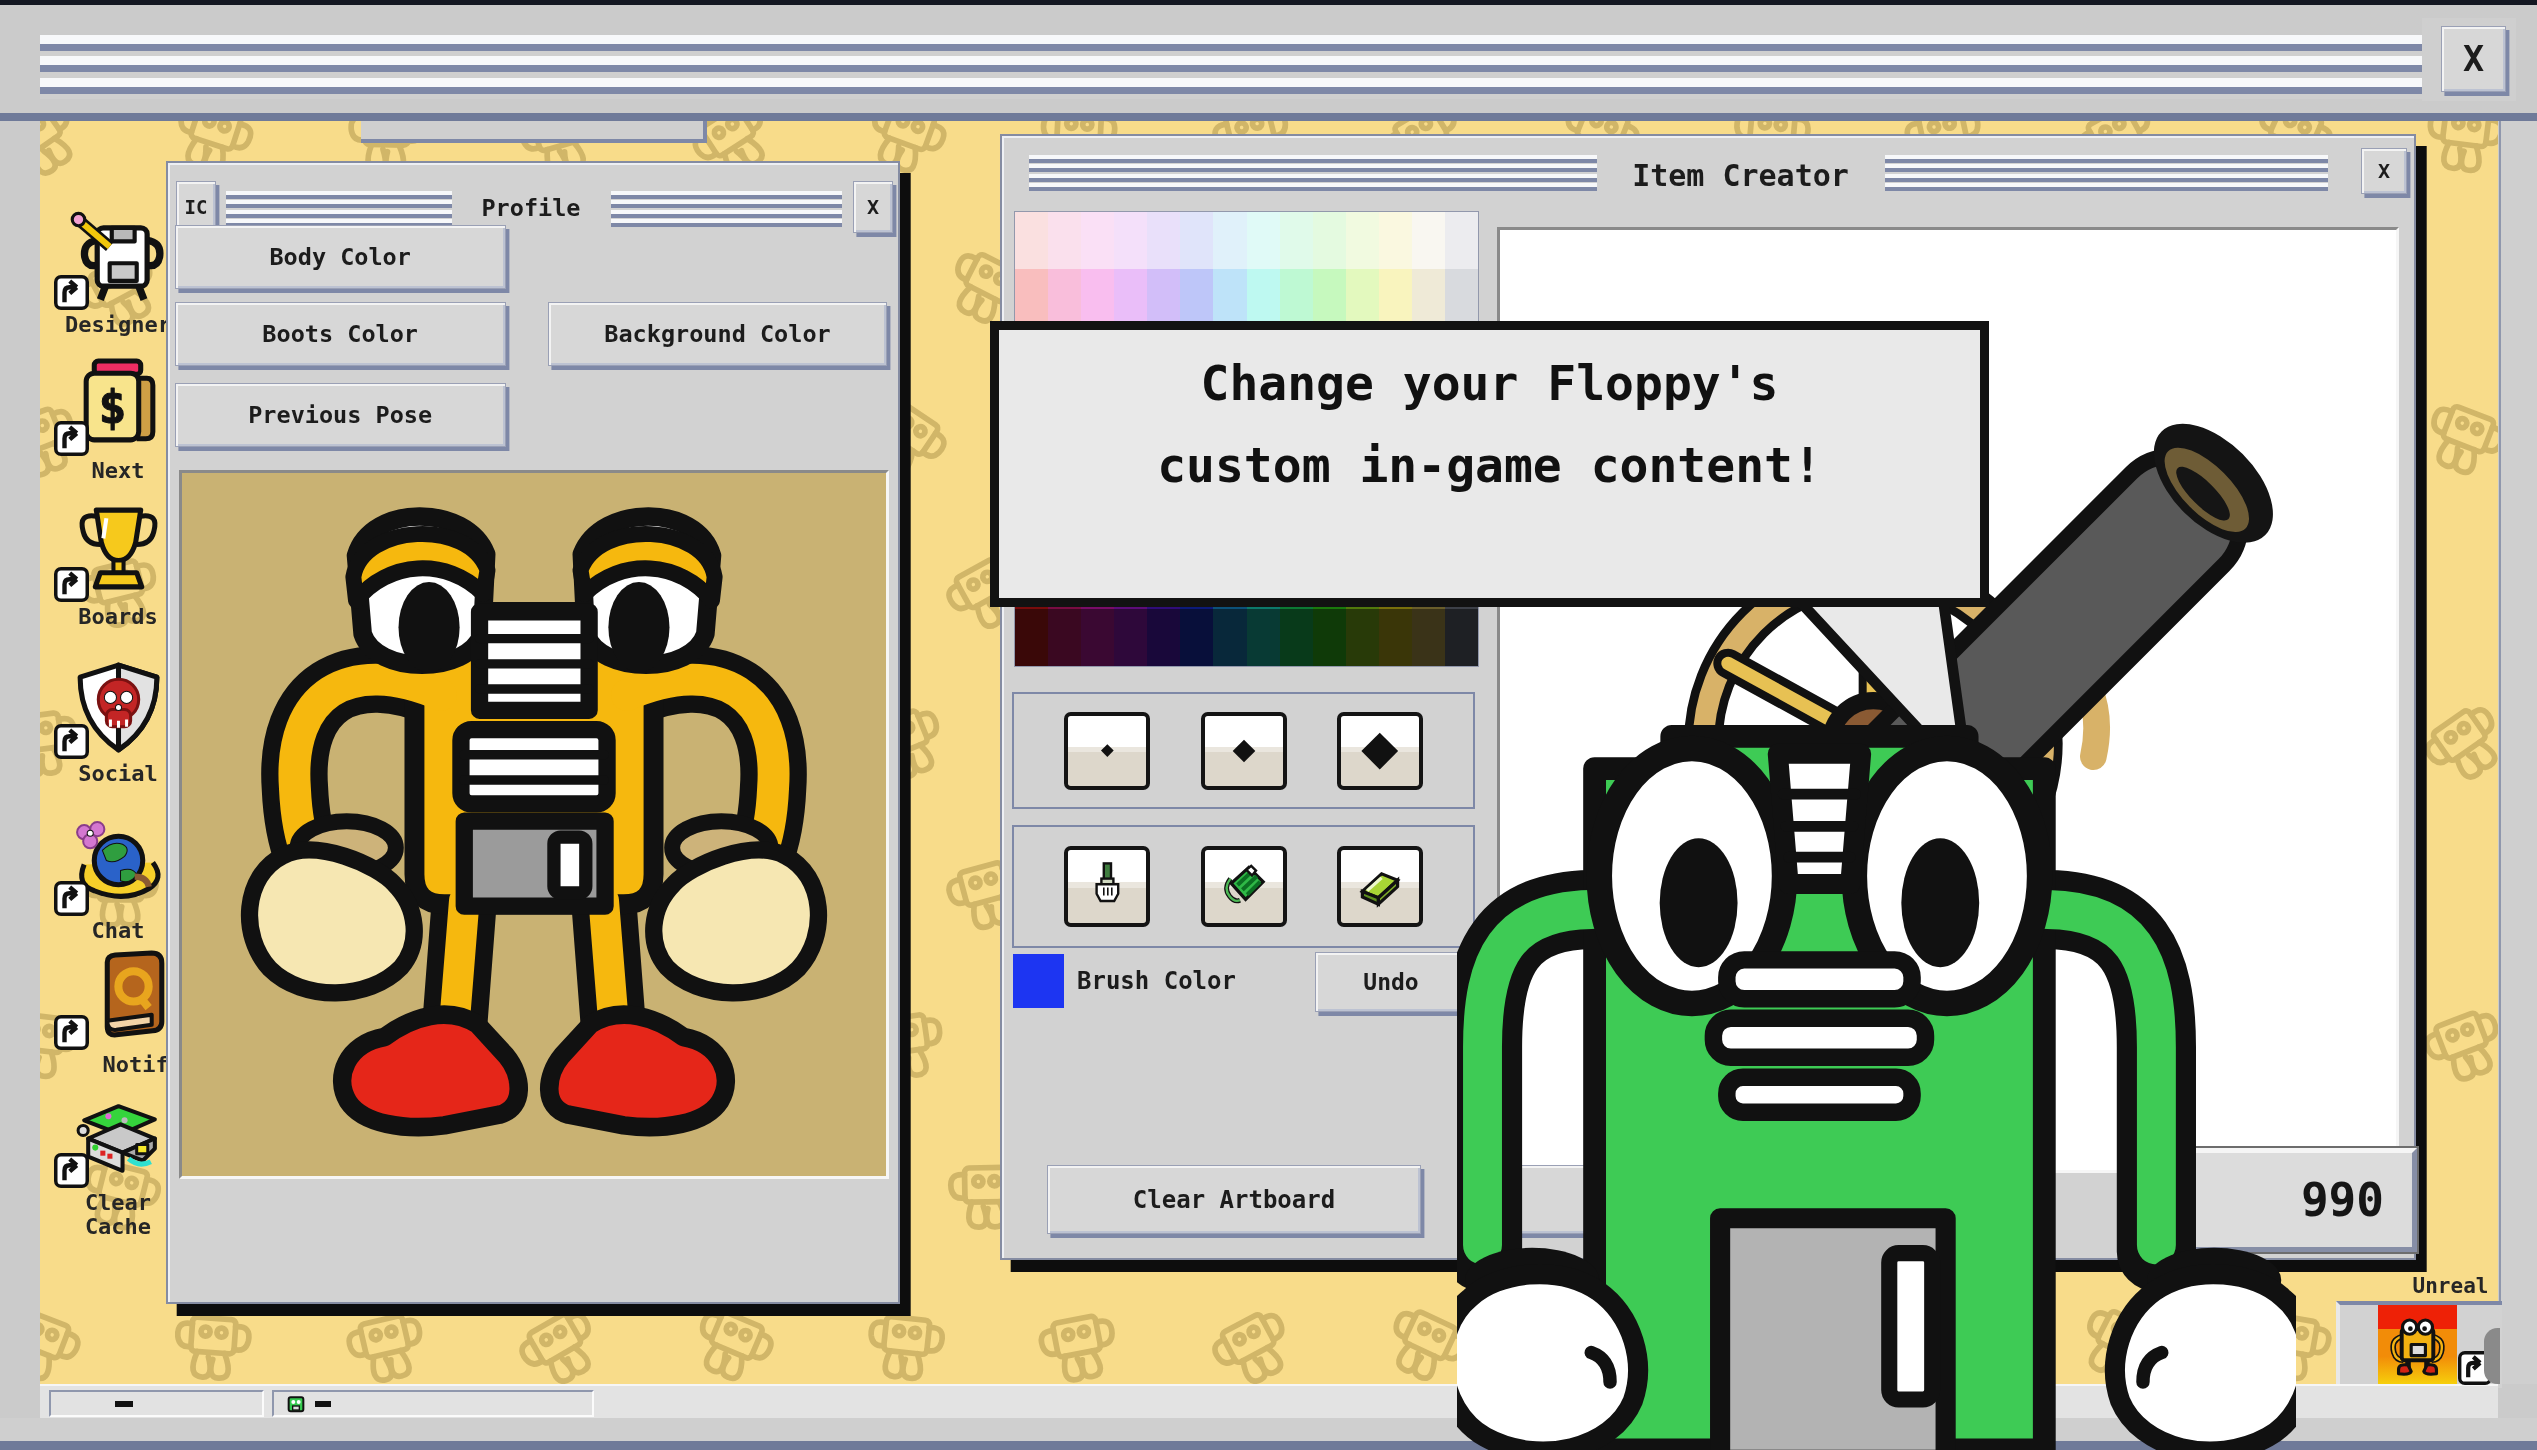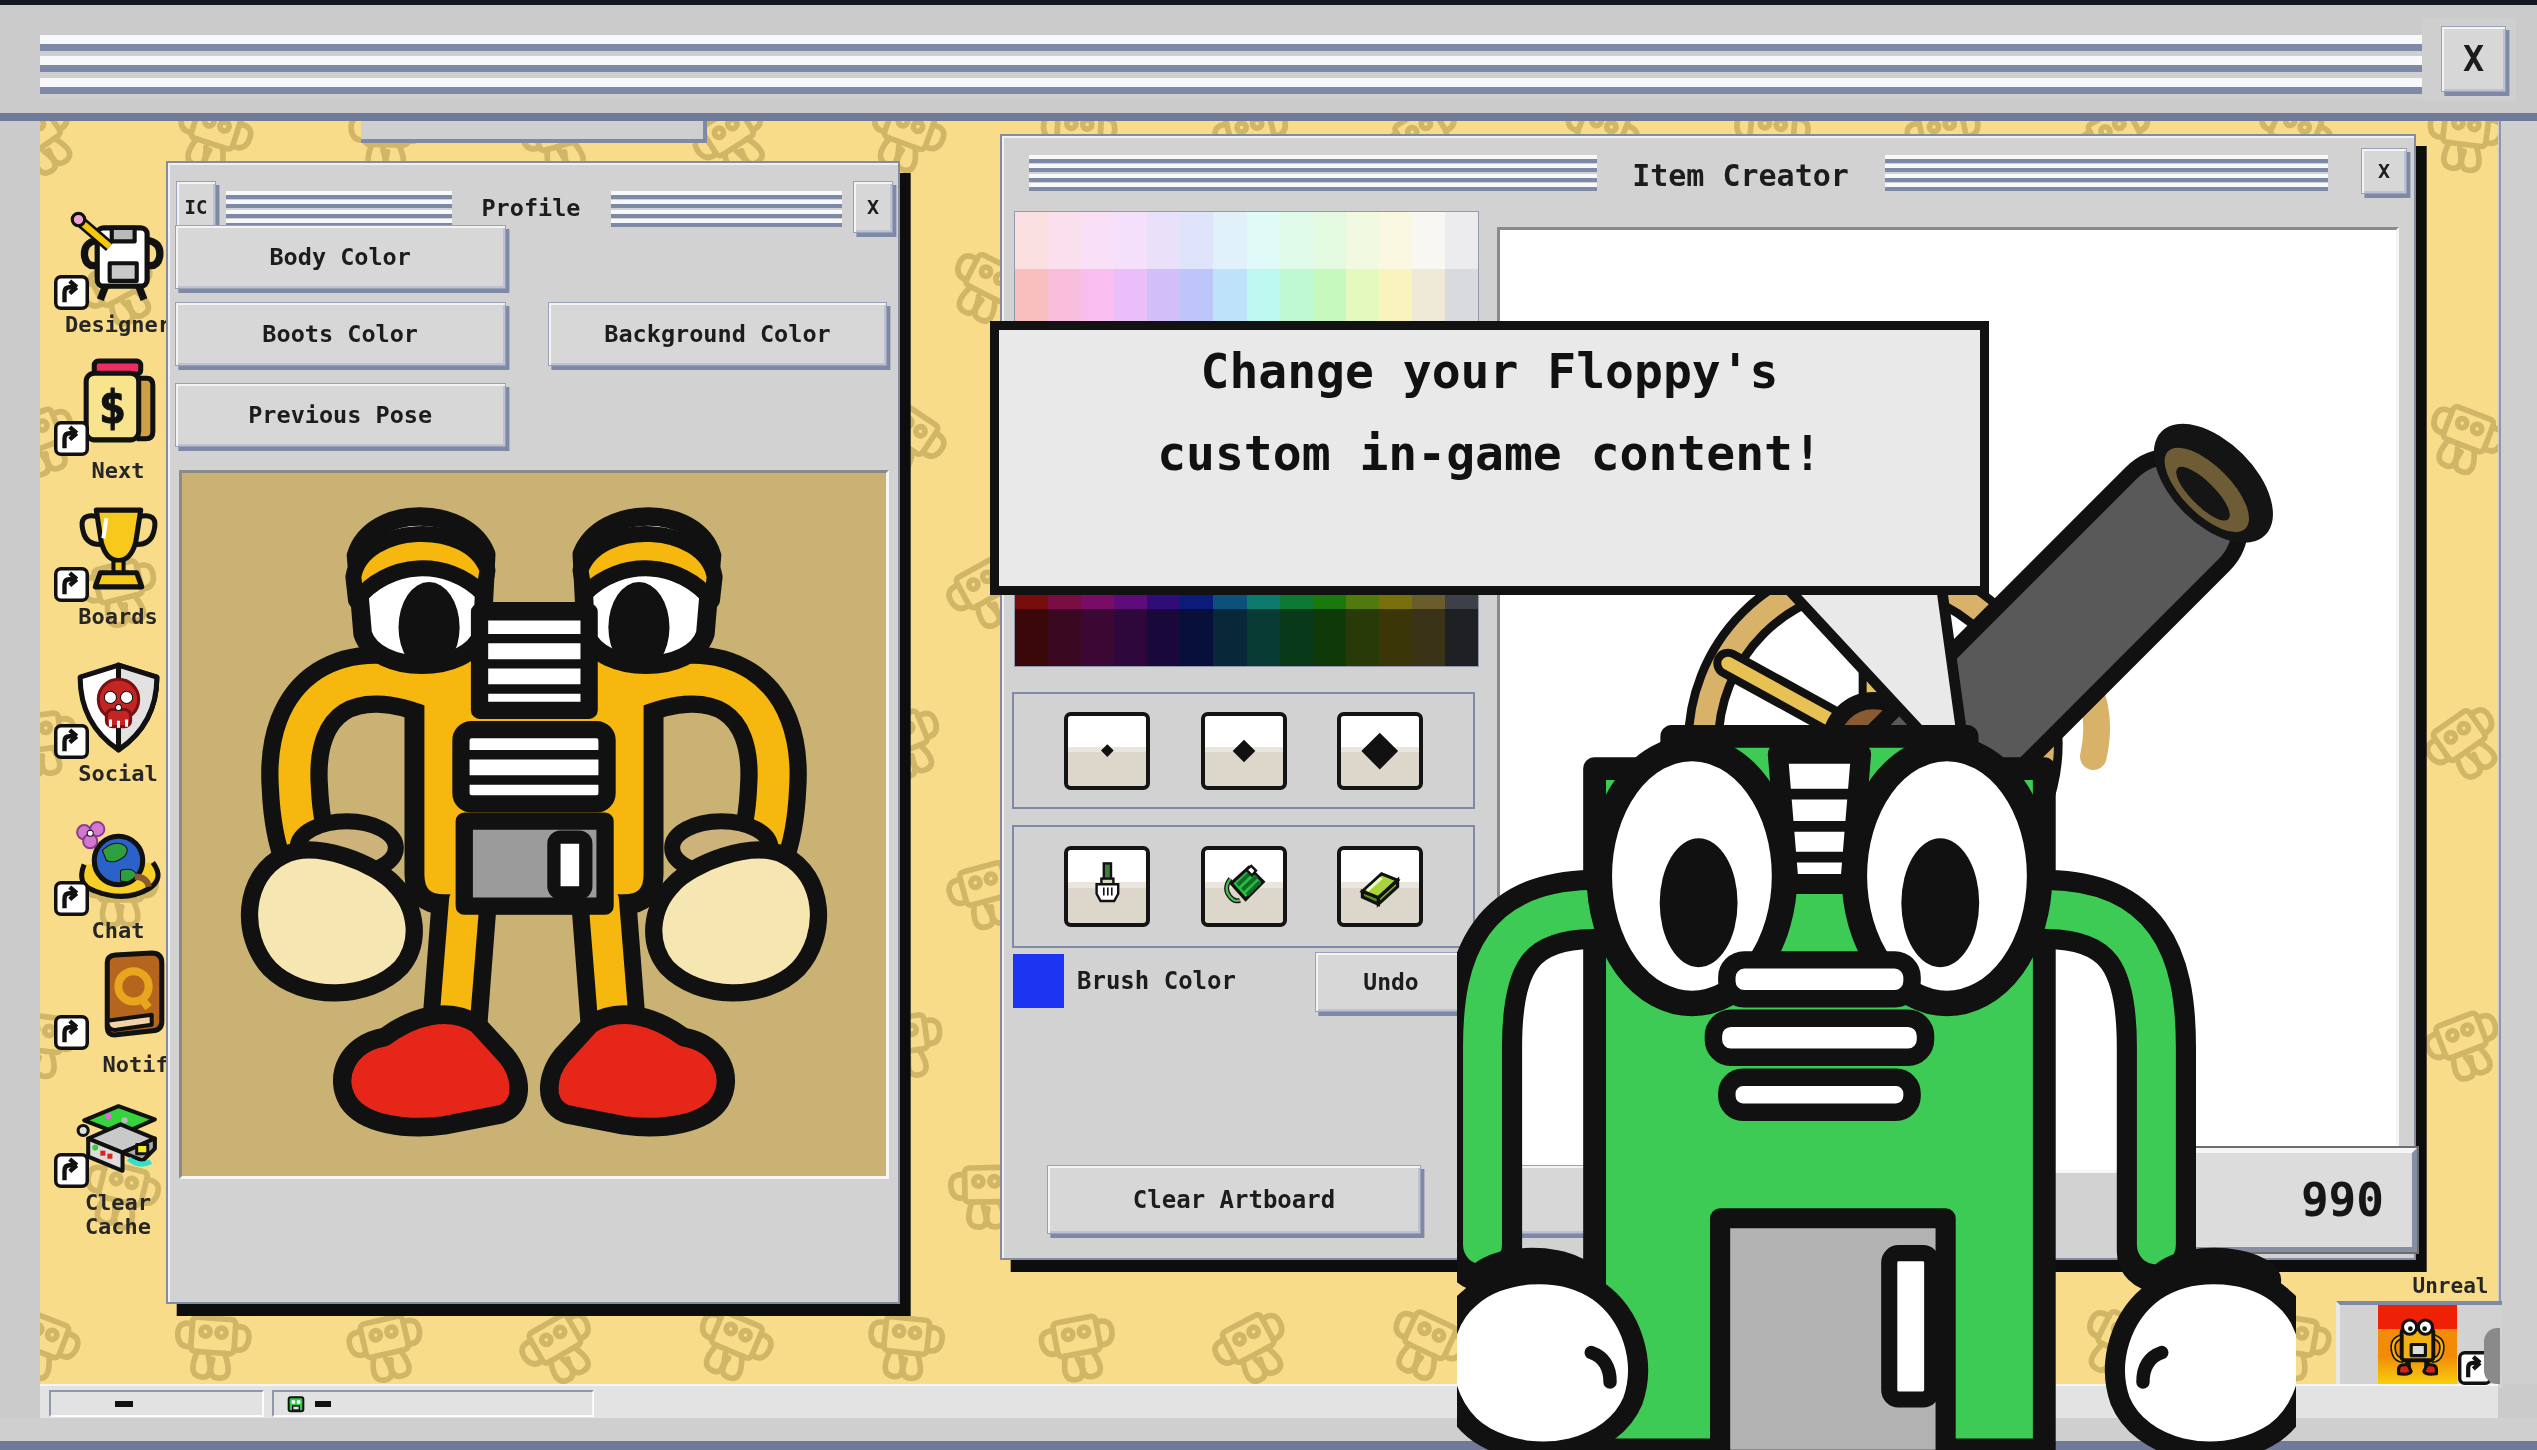--- a/index.html
+++ b/index.html
@@ -1700,21 +1700,21 @@
     <div class="a btn" style="left:45px;top:1029px;width:372px;height:67px;font-size:24px;">Clear Artboard</div>
     <div class="a btn" style="left:479px;top:1029px;width:396px;height:67px;"></div>
     <div class="a" style="left:1135px;top:1012px;width:270px;height:94px;background:#dcdcdc;border-top:5.4px solid #f5f5f5;border-left:5.4px solid #f5f5f5;border-bottom:5.4px solid #868ea6;border-right:5.4px solid #868ea6;box-shadow:0 0 0 2px #6d6d6d;display:flex;align-items:center;justify-content:flex-end;">
       <span style="font-size:46px;padding-right:28px;color:#161616;">990</span>
     </div>
   </div>
 
   <svg class="a" style="left:1732px;top:575px;" width="269" height="215" viewBox="0 0 400 320">
     <polygon points="70,6 310,6 352,310" fill="#e9e9e9" stroke="#121212" stroke-width="16"></polygon>
   </svg>
-  <div class="a" style="left:990px;top:321px;width:981px;height:256px;background:#e9e9e9;border:9.4px solid #121212;padding-top:0;">
+  <div class="a" style="left:990px;top:321px;width:981px;height:256px;background:#e9e9e9;border:9.4px solid #121212;padding-top:12px;">
     <div class="bubbleline">Change your Floppy's</div>
     <div class="bubbleline">custom in-game content!</div>
   </div>
 
   <svg class="a" style="left:1457px;top:708px;" width="839" height="742" viewBox="0 0 1250 1105">
     <g stroke-linecap="round" stroke-linejoin="round">
 
       <path d="M200 300 C75 302 38 372 38 505 L38 810" fill="none" stroke="#111" stroke-width="118"></path>
       <path d="M880 300 C1005 302 1042 372 1042 505 L1042 810" fill="none" stroke="#111" stroke-width="118"></path>
 

